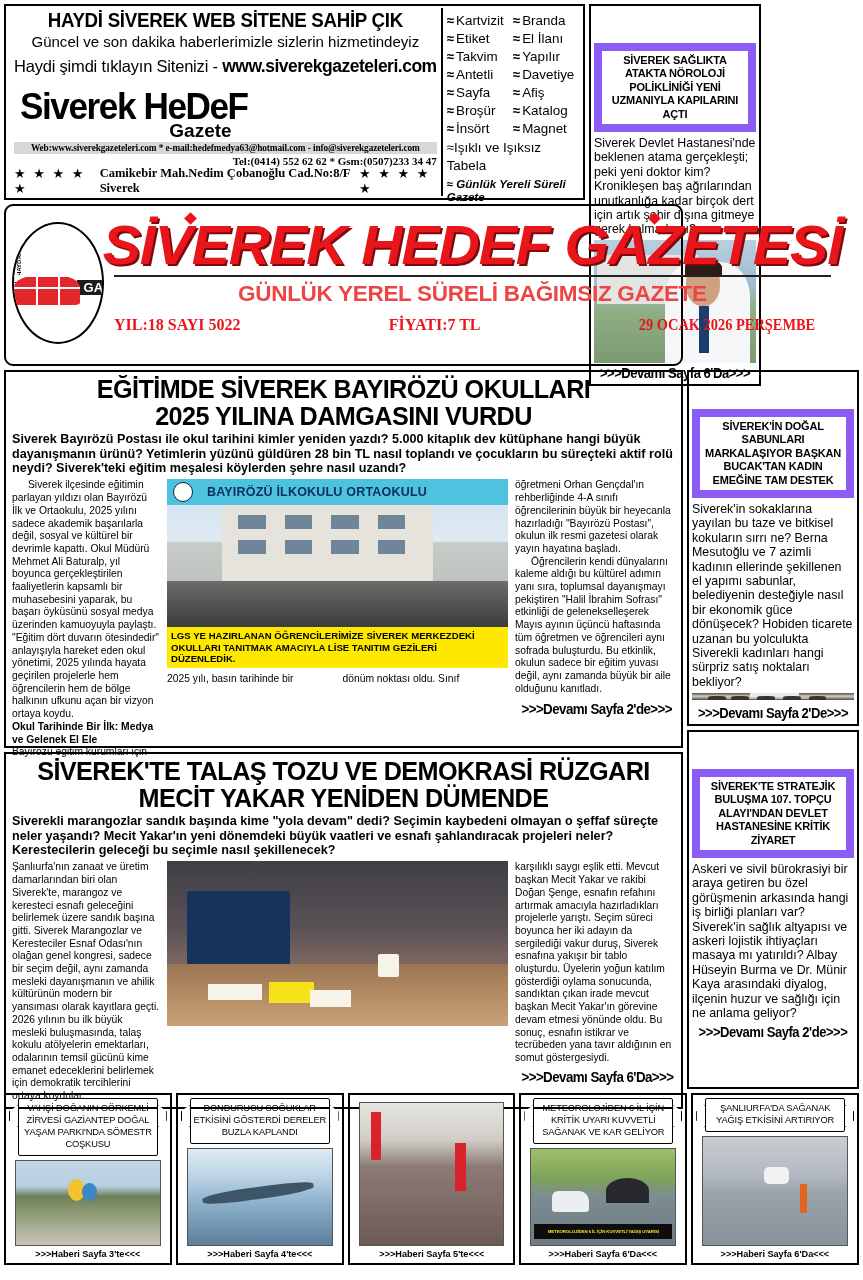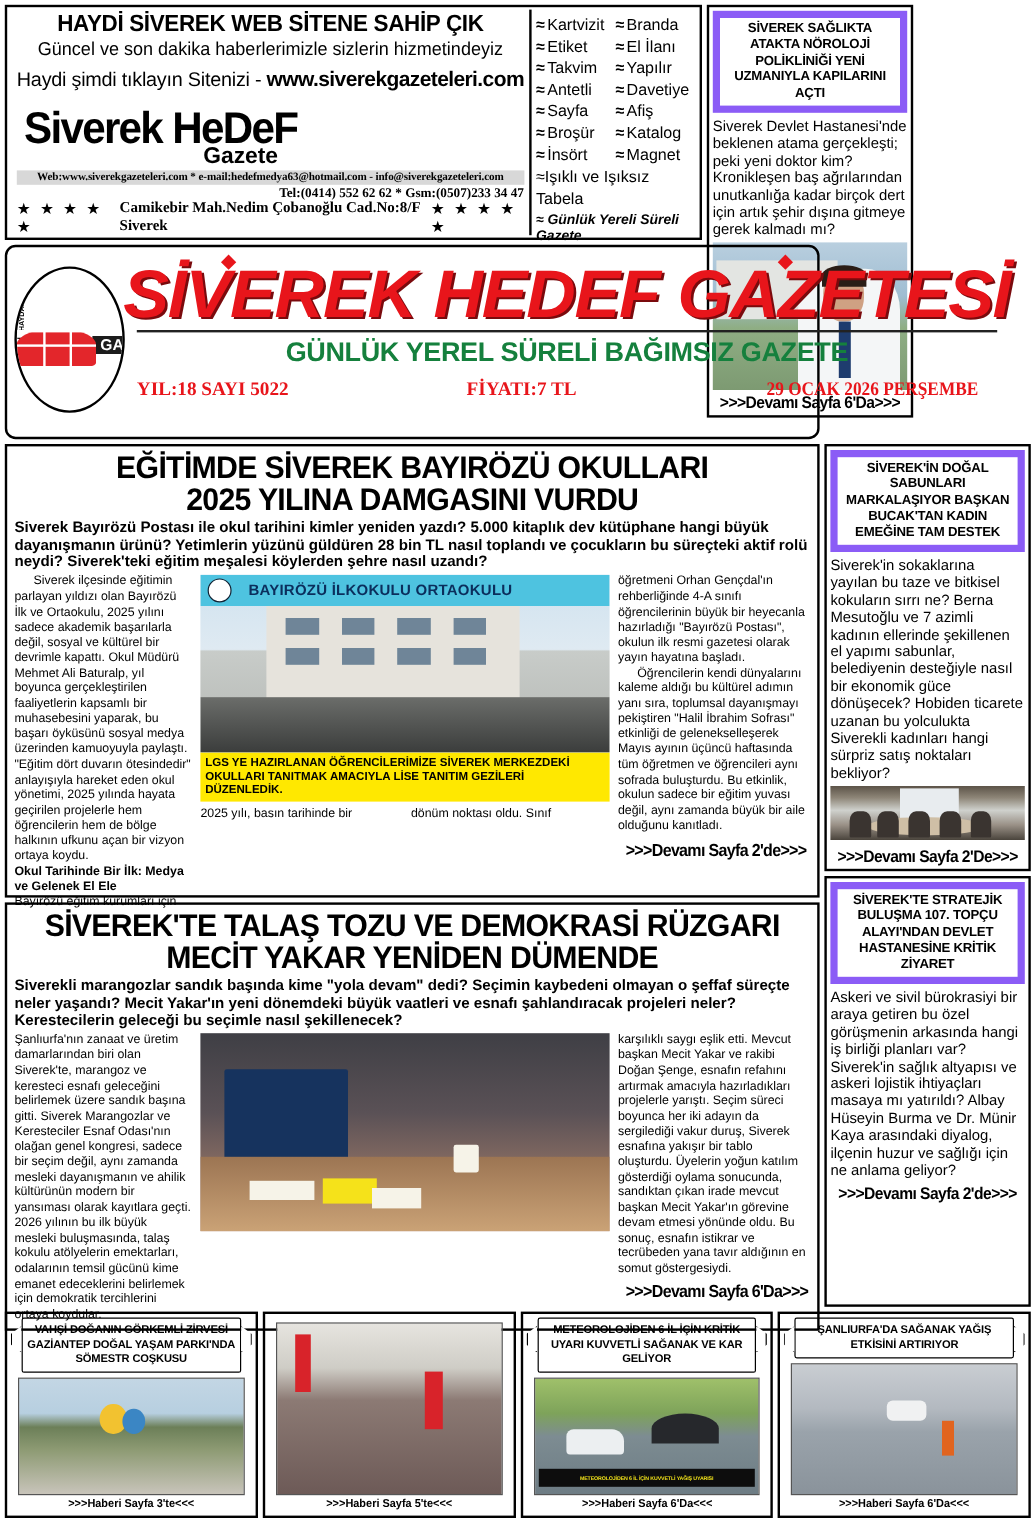--- a/index.html
+++ b/index.html
@@ -54,22 +54,22 @@
   .svc-grid { display: grid; grid-template-columns: 1fr 1fr; }
   .svc { font-size: 13.4px; line-height: 1.34; white-space: nowrap; }
   .svc .tl { font-weight: bold; margin-right: 2px; }
   .svc-full { font-size: 13.4px; line-height: 1.34; margin-top: 1px; }
   .svc-last { font-size: 11.6px; font-style: italic; font-weight: bold; margin-top: 2px; }
 
   
   .sidebar { width: 172px; display: flex; flex-direction: column; }
   .sbox { border: 2px solid #000; padding: 3px; display: flex; flex-direction: column; }
   .sbox-title {
-    border: 6px solid #8b5cf6; padding: 3px 2px; text-align: center;
-    font-weight: bold; font-size: 11px; line-height: 1.22; letter-spacing: -0.2px;
+    border: 8px solid #8b5cf6; padding: 3px 2px; text-align: center;
+    font-weight: bold; font-size: 11px; line-height: 1.22; letter-spacing: -0.2px; margin-top: 34px;
   }
   .sbox-lede { font-size: 12.4px; line-height: 1.16; margin-top: 4px; font-weight: 500; }
   .sbox-devam {
     text-align: center; font-weight: bold; font-size: 14px;
     letter-spacing: -0.5px; transform: scaleX(0.93); white-space: nowrap;
   }
 
   
   .masthead {
     border: 2.5px solid #000; border-radius: 9px; height: 162px;
@@ -98,21 +98,21 @@
   }
   .mh-right { flex: 1; padding-left: 6px; display: flex; flex-direction: column; }
   .mh-title {
     color: #e8151b; font-size: 56px; font-weight: bold; font-style: italic;
     text-align: center; letter-spacing: -1px; line-height: 1.02;
     text-shadow: 2px 2px 0 #7a0a0d; transform: scaleX(1.02); white-space: nowrap;
     margin-top: 6px;
   }
   .mh-rule { border-bottom: 2px solid #222; margin: 2px 4px 0 4px; }
   .mh-sub {
-    color: #15803d; font-size: 22.5px; font-weight: bold; text-align: center;
+    color: #ef4444; font-size: 22.5px; font-weight: bold; text-align: center;
     letter-spacing: -0.3px; margin-top: 4px; white-space: nowrap;
   }
   .mh-meta {
     display: flex; justify-content: space-between; align-items: center;
     color: #e8151b; font-weight: bold; font-size: 16px; margin-top: 9px;
     padding: 0 10px 0 4px; font-family: "Liberation Serif", serif;
   }
   .mh-meta .date { transform: scaleX(0.9); }
   .diamond { position: absolute; width: 9px; height: 9px; background: #e8151b; transform: rotate(45deg); }
 
@@ -176,21 +176,21 @@
   .ladyphoto { height: 135px; background: linear-gradient(#5c5348 0%, #8e8678 22%, #cfd1cd 45%, #9a9187 72%, #4a443c 100%); position: relative; }
   .lp-win { position: absolute; left: 36%; top: 4%; width: 30%; height: 56%; background: #e8ecef; }
   .lp-table { position: absolute; left: 20%; bottom: 8%; width: 58%; height: 34%; background: #cfbfa6; border-radius: 46%; }
   .lp-p { position: absolute; bottom: 4%; width: 11%; height: 50%; background: #3a3430; border-radius: 36% 36% 6% 6%; }
 
   
   .strip { display: flex; gap: 4px; margin-top: 4px; height: 172px; }
   .tab { flex: 1; border: 2px solid #000; padding: 3px; display: flex; flex-direction: column; position: relative; }
   .tab-title {
     border: 1.6px solid #000; border-radius: 2px; text-align: center;
-    font-weight: bold; font-size: 9.3px; line-height: 1.28; padding: 4px 2px;
+    font-weight: normal; font-size: 9.3px; line-height: 1.28; padding: 4px 2px;
     letter-spacing: -0.15px; position: relative; margin: 0 9px;
   }
   .notch { position: absolute; top: 6px; width: 9px; height: 22px; background: #fff; border: 1.6px solid #000; }
   .notch.l { left: -10px; border-right: none; clip-path: polygon(100% 0, 0 30%, 0 70%, 100% 100%); }
   .notch.r { right: -10px; border-left: none; clip-path: polygon(0 0, 100% 30%, 100% 70%, 0 100%); }
   .tab-img { flex: 1; margin: 4px 6px 2px 6px; border: 1px solid #555; position: relative; overflow: hidden; }
   .tab-cap { text-align: center; font-weight: bold; font-size: 9.6px; padding-bottom: 1px; transform: scaleX(0.95); }
 
   .ti1 { background: linear-gradient(#c3d6e4 0%, #b7cfe0 30%, #6c7f58 42%, #8e9b74 62%, #c8c4ba 100%); }
   .ti1 .blob { position: absolute; left: 36%; top: 22%; width: 12%; height: 26%; background: #f2c230; border-radius: 50%; }
@@ -413,20 +413,31 @@
         <div class="notch r"></div>
         <span>VAHŞİ DOĞANIN GÖRKEMLİ ZİRVESİ GAZİANTEP DOĞAL YAŞAM PARKI'NDA SÖMESTR COŞKUSU</span>
       </div>
       <div class="tab-img ti1">
           <div class="blob"></div>
           <div class="blob2"></div>
         </div>
       <div class="tab-cap">&gt;&gt;&gt;Haberi Sayfa 3'te&lt;&lt;&lt;</div>
     </div>
 
+    <div class="tab">
+      <div class="tab-title">
+        <div class="notch l"></div>
+        <div class="notch r"></div>
+        <span>DONDURUCU SOĞUKLAR ETKİSİNİ GÖSTERDİ DERELER BUZLA KAPLANDI</span>
+      </div>
+      <div class="tab-img ti2">
+          <div class="crk"></div>
+        </div>
+      <div class="tab-cap">&gt;&gt;&gt;Haberi Sayfa 4'te&lt;&lt;&lt;</div>
+    </div>
 
     <div class="tab">
       <div class="tab-img ti3">
           <div class="fl"></div>
           <div class="fl2"></div>
         </div>
       <div class="tab-cap">&gt;&gt;&gt;Haberi Sayfa 5'te&lt;&lt;&lt;</div>
     </div>
 
     <div class="tab">

